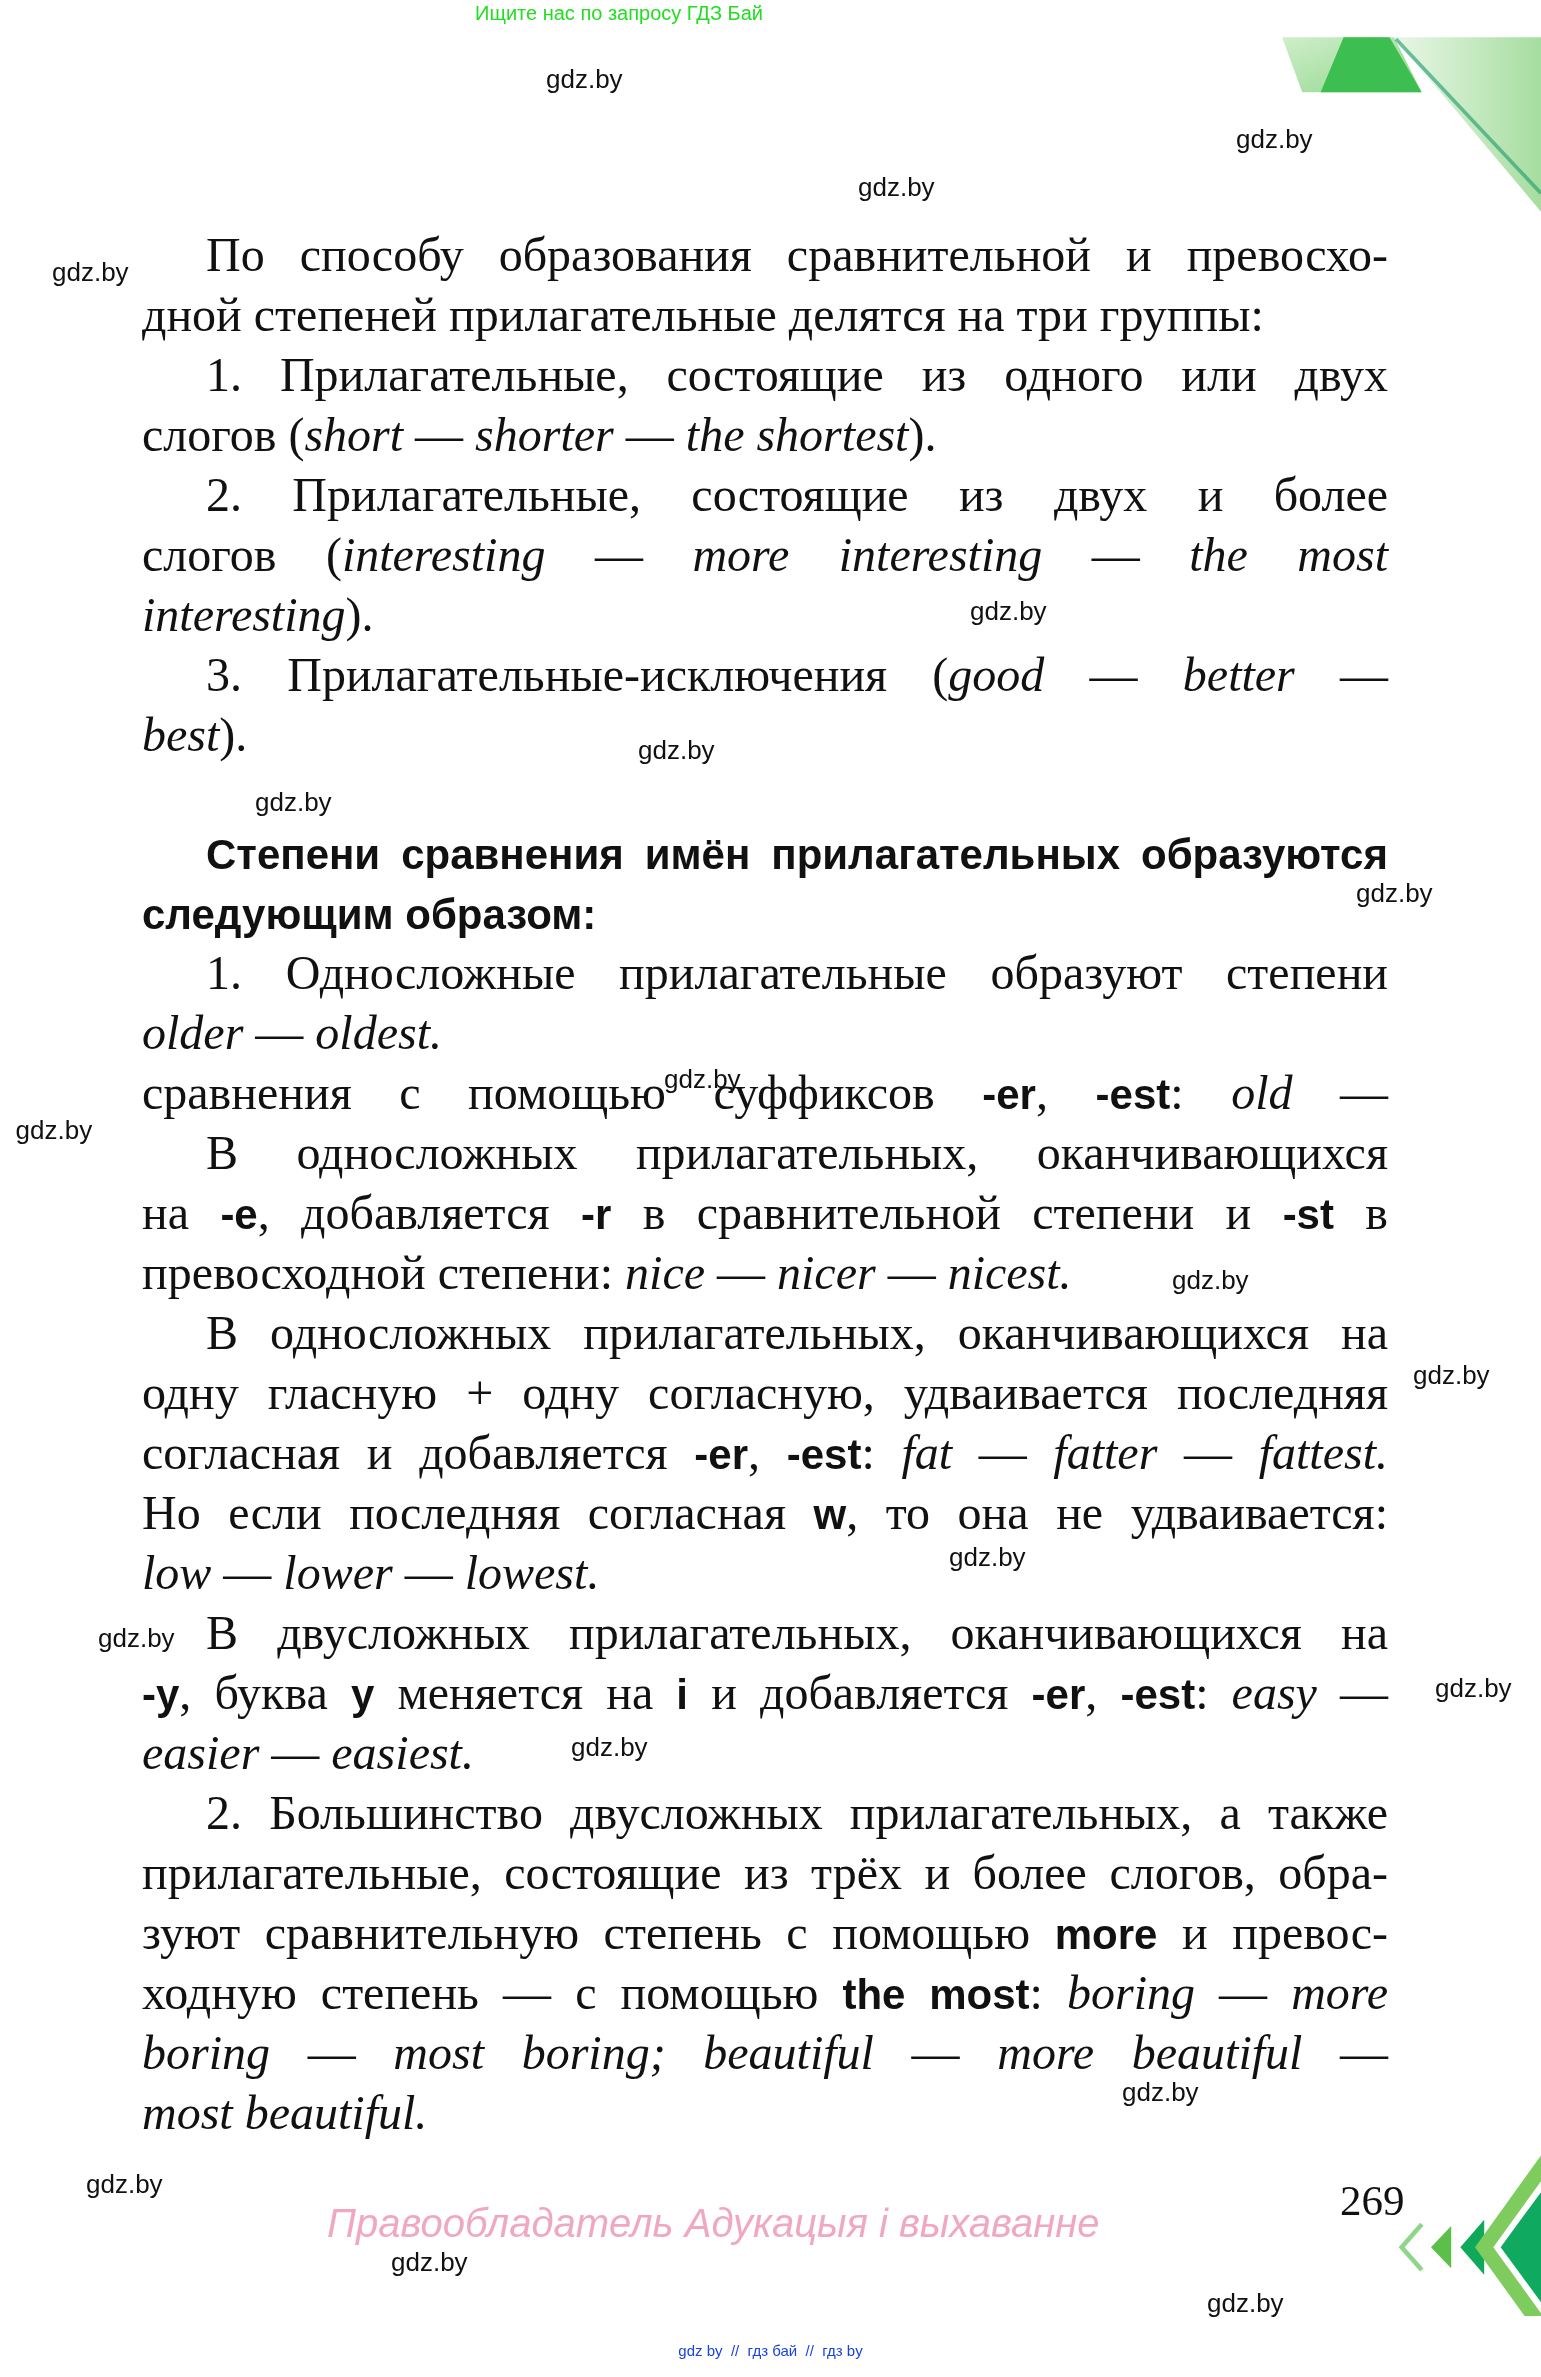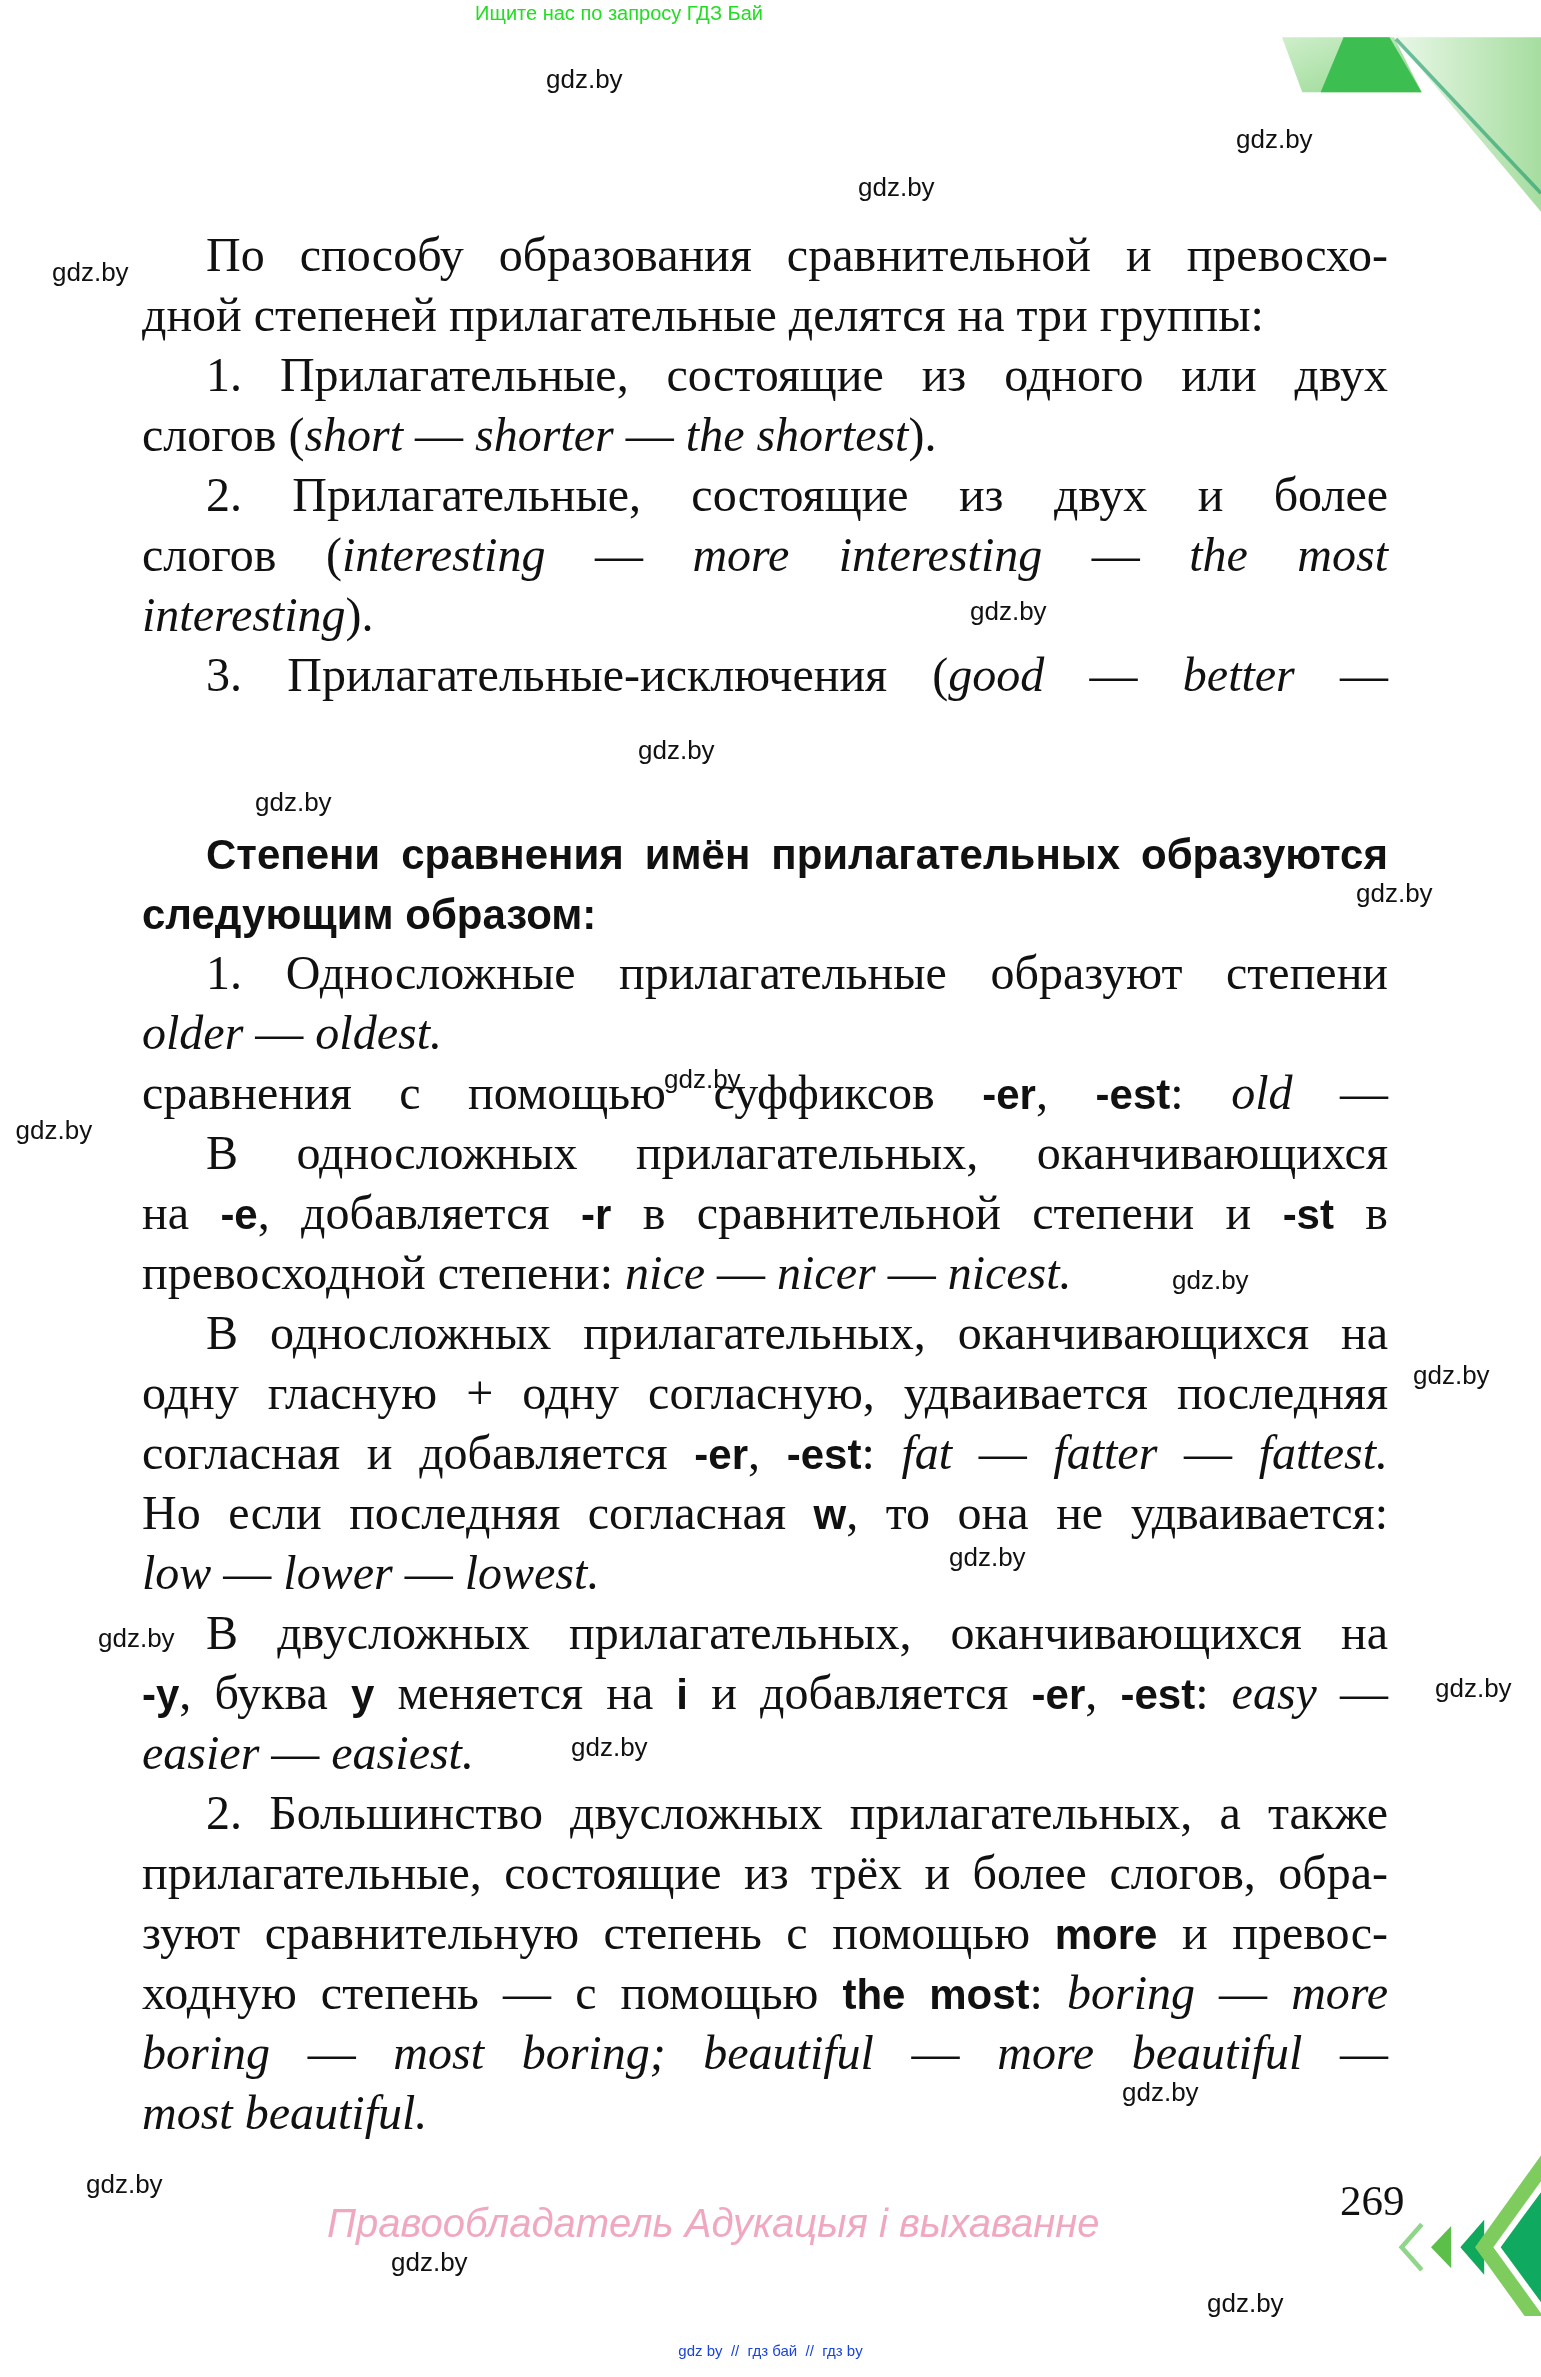--- a/index.html
+++ b/index.html
@@ -68,20 +68,21 @@
   <div class="line last"><span>дной степеней прилагательные делятся на три группы:</span></div>
 
   <div class="line ind"><span>1.</span> <span>Прилагательные, состоящие из одного или двух</span></div>
   <div class="line last"><span>слогов (</span><i>short</i> <span>—</span> <i>shorter</i> <span>—</span> <i>the shortest</i><span>).</span></div>
 
   <div class="line ind"><span>2.</span> <span>Прилагательные, состоящие из двух и более</span></div>
   <div class="line"><span>слогов (</span><i>interesting</i> <span>—</span> <i>more interesting</i> <span>—</span> <i>the most</i></div>
   <div class="line last"><i>interesting</i><span>).</span></div>
 
   <div class="line ind"><span>3.</span> <span>Прилагательные-исключения (</span><i>good</i> <span>—</span> <i>better</i> <span>—</span></div>
+  <div class="line last"><i>best</i><span>).</span></div>
 </div>
 
 <div class="text" style="top:823px">
   <div class="line ind heading"><b>Степени сравнения имён прилагательных образуются</b></div>
   <div class="line last heading"><b>следующим образом:</b></div>
 
   <div class="line ind"><span>1. Односложные прилагательные образуют степени</span></div>
   <div class="line last"><i>older</i> <span>—</span> <i>oldest.</i></div>
   <div class="line"><span>сравнения с помощью суффиксов </span><b>-er</b><span>, </span><b>-est</b><span>: </span><i>old</i> <span>—</span></div>
 

